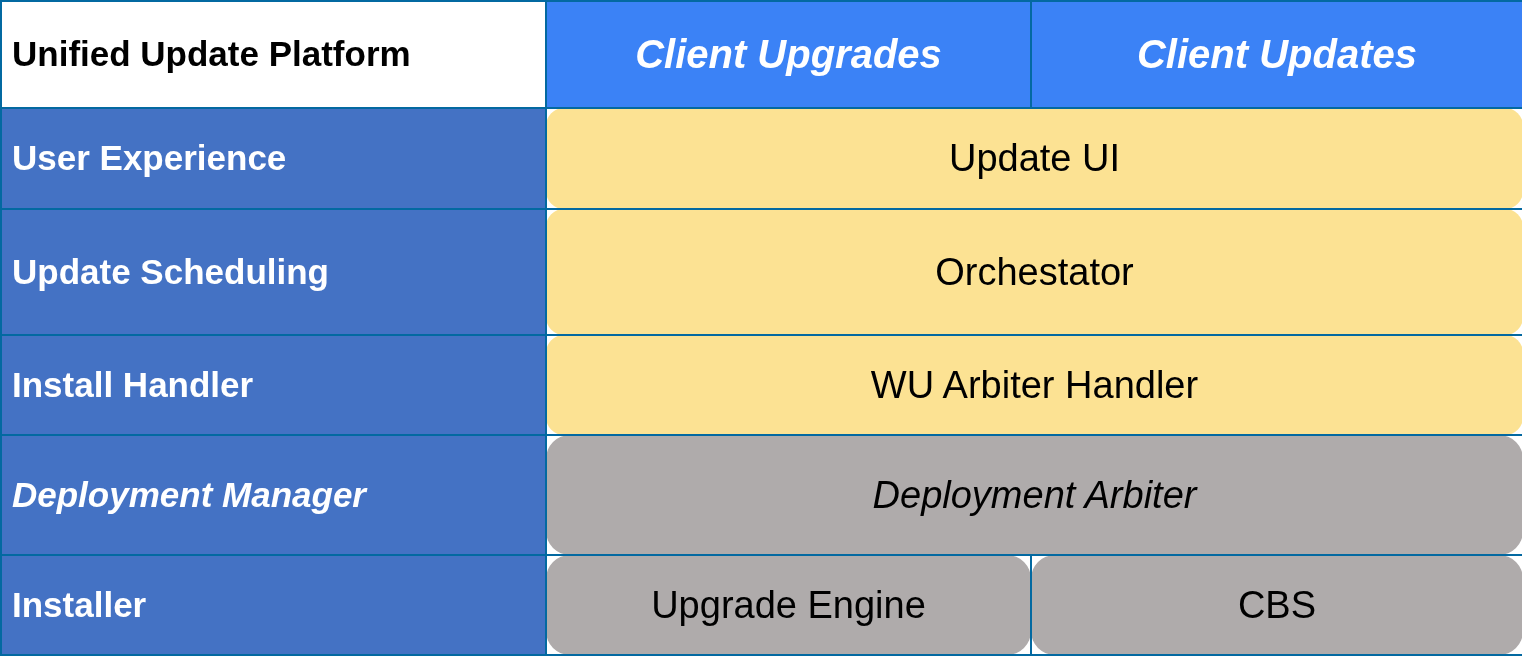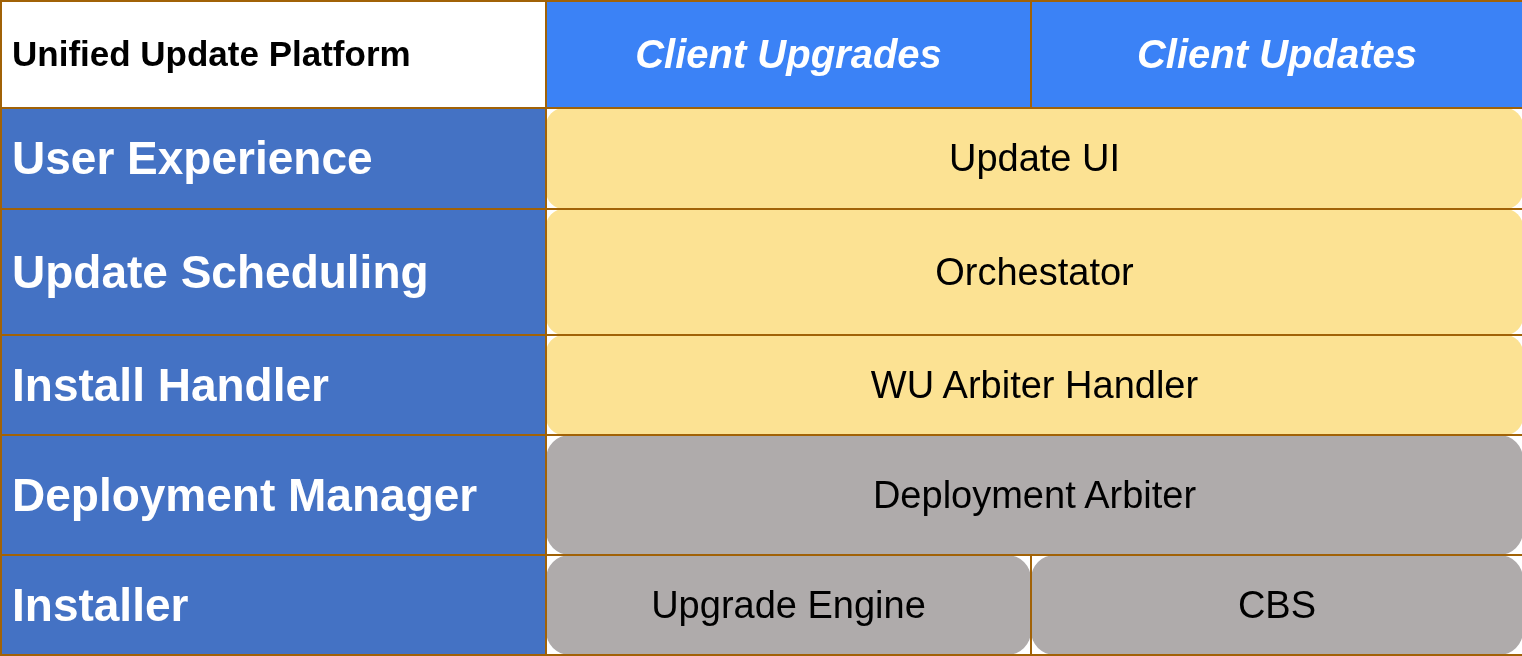--- a/index.html
+++ b/index.html
@@ -13,21 +13,21 @@
   }
 
   #uup-table {
     width: 1522px;
     height: 656px;
     border-collapse: collapse;
     table-layout: fixed;
   }
 
   #uup-table td {
-    border: 2px solid #a16207;
+    border: 2px solid #0369a1;
     padding: 0 10px;
     vertical-align: middle;
     line-height: 1.22;
   }
 
   
   .col-left   { width: 545px; }
   .col-mid    { width: 485px; }
   .col-right  { width: 492px; }
 
@@ -49,21 +49,21 @@
     font-weight: bold;
     font-size: 40px;
     text-align: center;
     font-style: italic;
   }
 
   .row-label {
     background: #4472C4;
     color: #ffffff;
     font-weight: bold;
-    font-size: 46px;
+    font-size: 35px;
     text-align: left;
     padding-left: 16px;
   }
 
   
   .content-cell {
     color: #000000;
     font-weight: normal;
     font-size: 38px;
     text-align: center;
@@ -72,21 +72,21 @@
   .fill-yellow { background: #FCE293; border-radius: 18px; }
   .fill-green  { background: #C9E0AE; }
   .fill-gray   { background: #AFABAB; border-radius: 24px; }
 
   
   .r-head  { height: 90px;  }
   .r-1     { height: 84px;  }
   .r-2     { height: 106px;  }
   .r-3     { height: 152px; }
   .r-4     { height: 84px;  }
-  .r-5     { height: 100px;  }
+  .r-5     { height: 100px; font-style: italic;  }
   .r-6     { height: 84px;  }
 </style>
 </head>
 <body>
 
 <table id="uup-table">
   <colgroup>
     <col class="col-left">
     <col class="col-mid">
     <col class="col-right">

